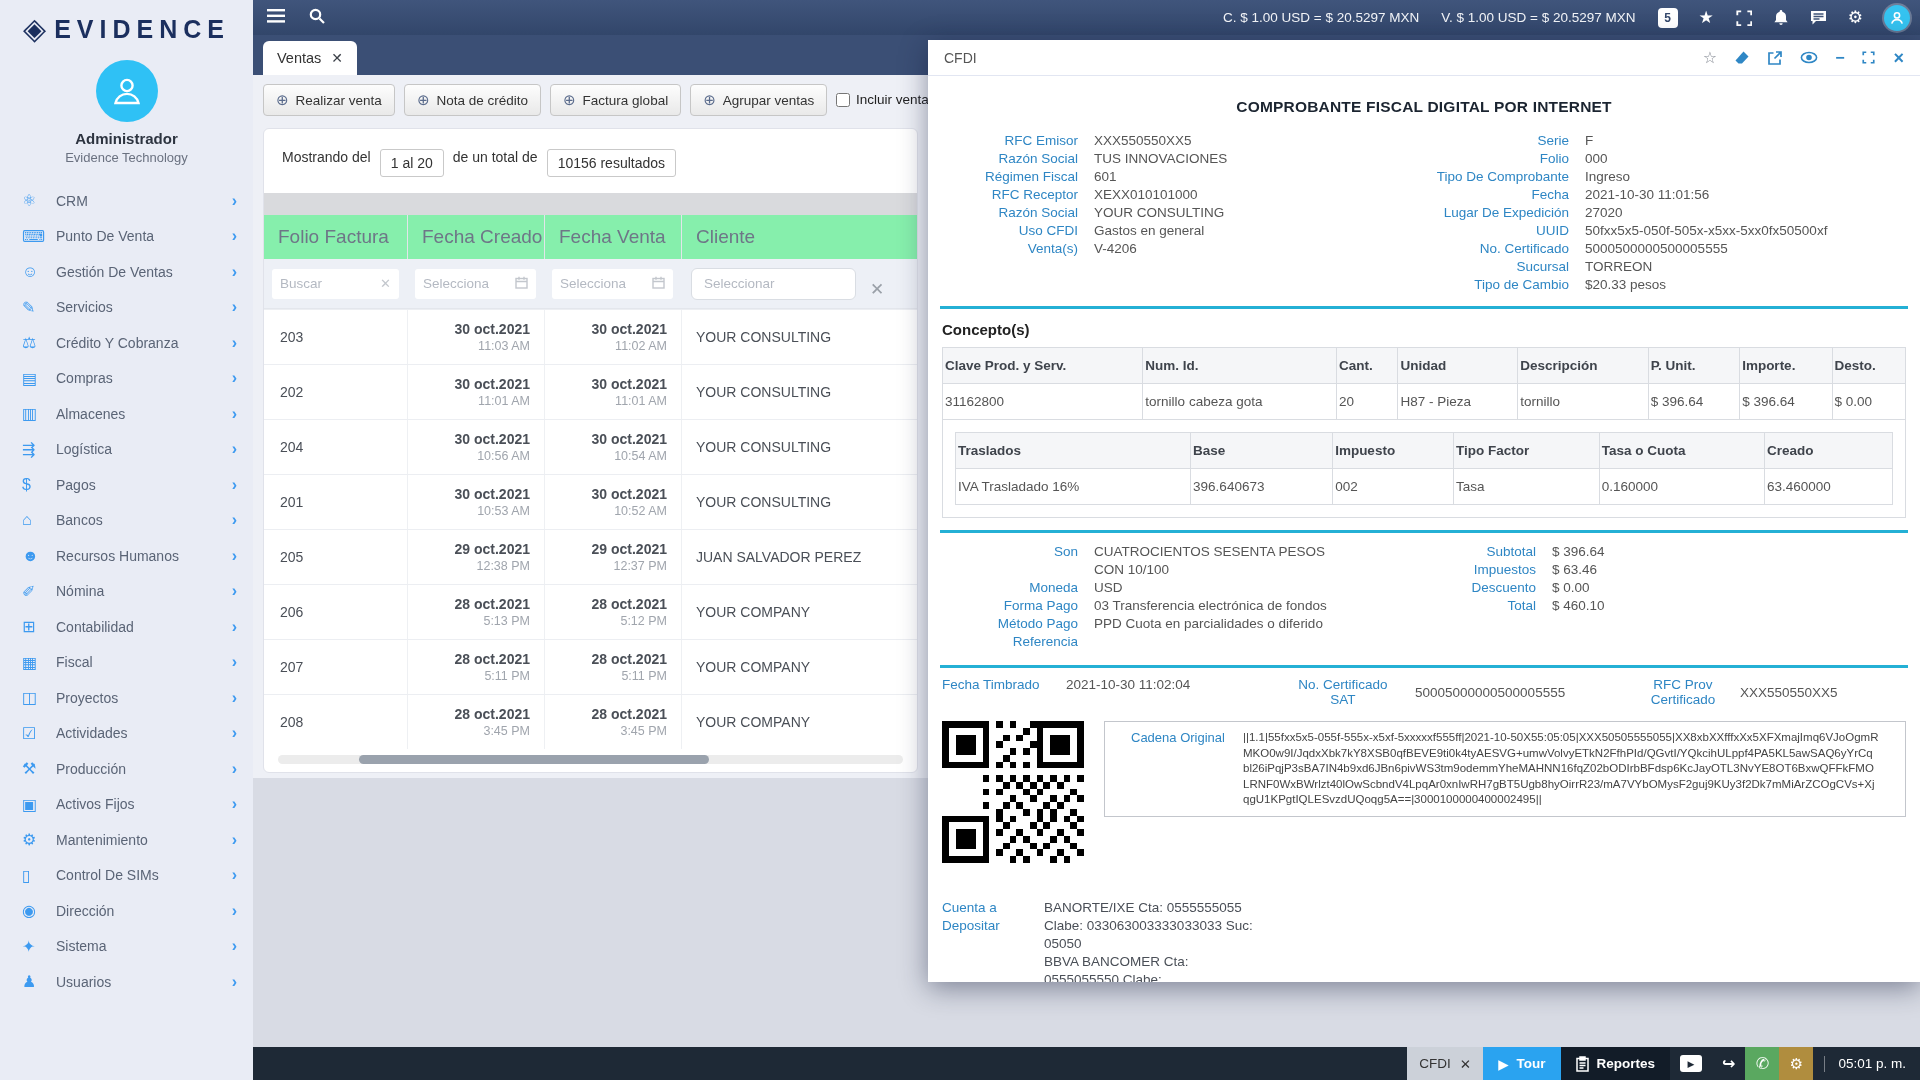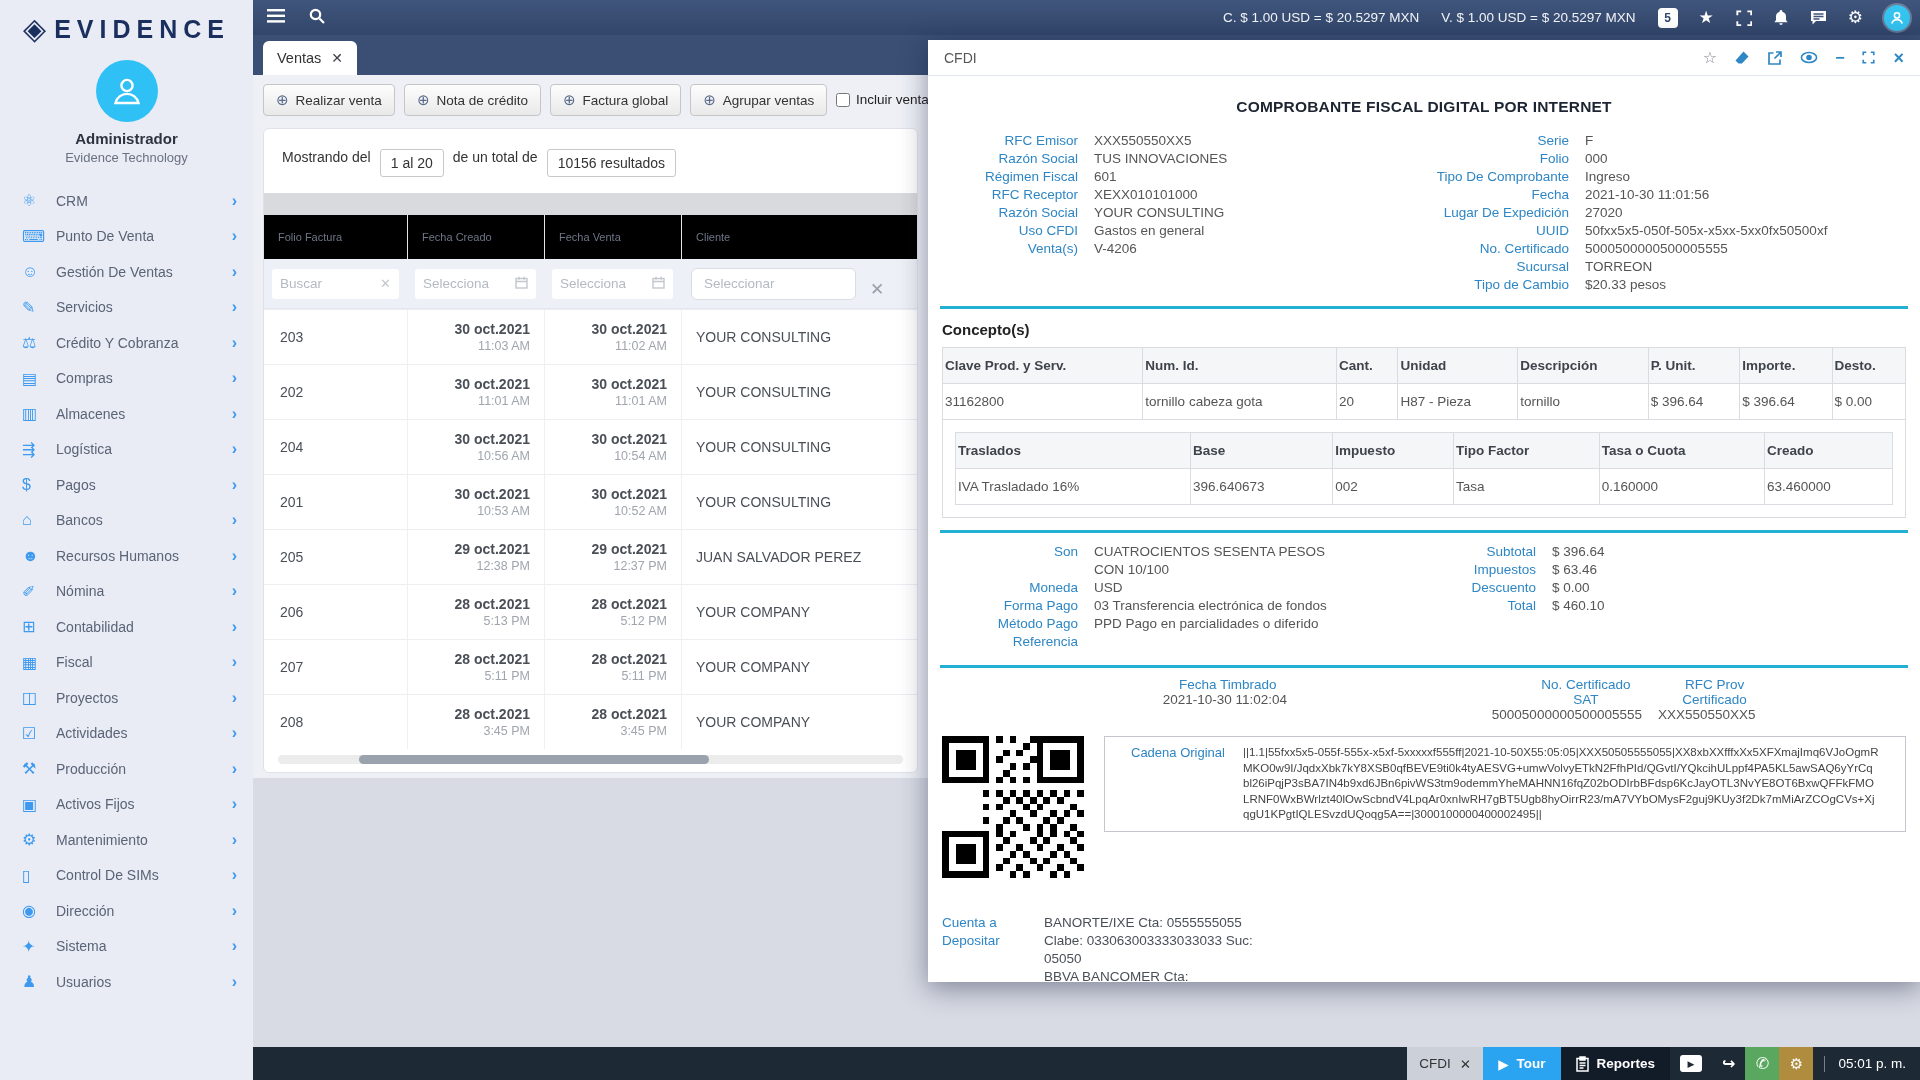--- a/index.html
+++ b/index.html
@@ -52,21 +52,21 @@
   .btn .plus { color:#5a6b8c; font-size:15px; }
   .chk { display:flex; align-items:center; gap:6px; margin-left:6px; font-size:13.5px; color:#222; }
   .chk input { width:14px; height:14px; }
 
   .card { position:absolute; left:10px; top:53px; width:655px; height:645px; background:#fff;
     border:1px solid #e0e2ea; border-radius:6px; overflow:hidden; }
   .results { display:flex; gap:9px; margin:20px 0 0 18px; font-size:14px; color:#333; }
   .valbox { border:1px solid #c9c9c9; border-radius:3px; padding:5px 10px; font-size:14px; color:#333; }
   .grayband { margin-top:16px; height:22px; background:#d9dadd; }
   .thead,.tfilter,.trow { display:grid; grid-template-columns:143px 137px 137px 1fr; }
-  .thead { height:44px; background:#000000; align-items:center; color:#6e7687; font-size:11px; }
+  .thead { height:44px; background:#86efac; align-items:center; color:#6e7687; font-size:19px; }
   .thead > div { padding-left:14px; }
   .tfilter { height:50px; background:#edf0f6; align-items:center; border-bottom:1px solid #e3e6ec; }
   .fin { position:relative; margin:0 8px; height:30px; background:#fff; border-radius:3px;
     display:flex; align-items:center; padding:0 8px; color:#b4b9c2; font-size:13.5px; }
   .fin .fico { margin-left:auto; color:#c3c7cd; font-size:13px; }
   .fpill { margin-left:10px; width:165px; height:32px; background:#fff; border:1px solid #d9dde3; border-radius:6px;
     display:flex; align-items:center; padding:0 12px; color:#b4b9c2; font-size:13.5px; }
   .fclear { color:#9aa0a8; font-size:17px; font-weight:bold; margin-left:14px; cursor:pointer; }
   .trow { height:55px; border-top:1px solid #eceef2; background:#fff; align-items:center; }
   .trow .folio { padding-left:16px; font-size:14px; color:#4a4f57; }
@@ -104,21 +104,21 @@
   table.grid th { background:#f5f6f8; color:#3f444c; font-weight:bold; }
   table.grid td { color:#555; }
   .tax-frame { margin:0 14px; border:1px solid #d9dce1; border-top:none; padding:12px; }
   .tax-frame table.grid { width:100%; margin:0; }
   .summary { position:relative; display:flex; padding:10px 0 2px; }
   .sum-l .flabel { width:150px; }
   .sum-l .fvalue { max-width:275px; }
   .sum-r { position:absolute; left:478px; top:10px; }
   .sum-r .flabel { width:130px; }
   .stamp { display:flex; padding:9px 14px 0; align-items:flex-start; }
-  .sgroup { display:flex; align-items:flex-end;flex-direction:column; }
+  .sgroup { display:flex; align-items:center; }
   .sgroup .flabel { text-align:center; white-space:pre-line; }
   .sg1 { width:345px; } .sg1 .flabel { width:108px; text-align:left; }
   .sg2 { width:355px; } .sg2 .flabel { width:112px; }
   .sg3 .flabel { width:82px; }
   .qr-row { display:flex; margin:14px 14px 0; }
   .qr { width:142px; height:142px; }
   .cadena { flex:1; margin-left:20px; border:1px solid #c3c6cc; padding:8px 26px; display:flex; align-self:flex-start; }
   .cadena .clabel { width:112px; flex:none; color:#2e86c4; font-size:13px; }
   .cadena .ctext { font-size:11.5px; color:#444; line-height:15.5px; word-break:break-all; }
   .deposit { display:flex; margin:36px 0 0 14px; }
@@ -737,21 +737,21 @@
               <div class="fvalue">USD</div>
             </div>
 
             <div class="frow">
               <div class="flabel">Forma Pago</div>
               <div class="fvalue">03 Transferencia electrónica de fondos</div>
             </div>
 
             <div class="frow">
               <div class="flabel">Método Pago</div>
-              <div class="fvalue">PPD Pago en parcialidades o diferido</div>
+              <div class="fvalue">PPD Cuota en parcialidades o diferido</div>
             </div>
 
             <div class="frow">
               <div class="flabel">Referencia</div>
               <div class="fvalue"></div>
             </div>
           </div>
         <div class="sum-r">
 
             <div class="frow">

